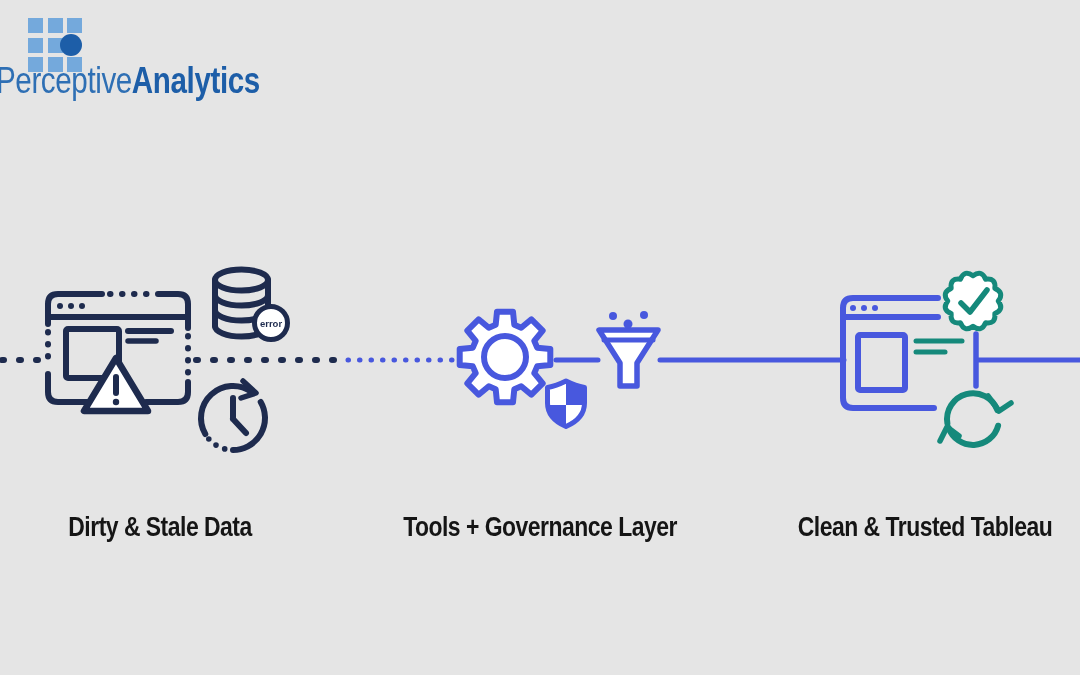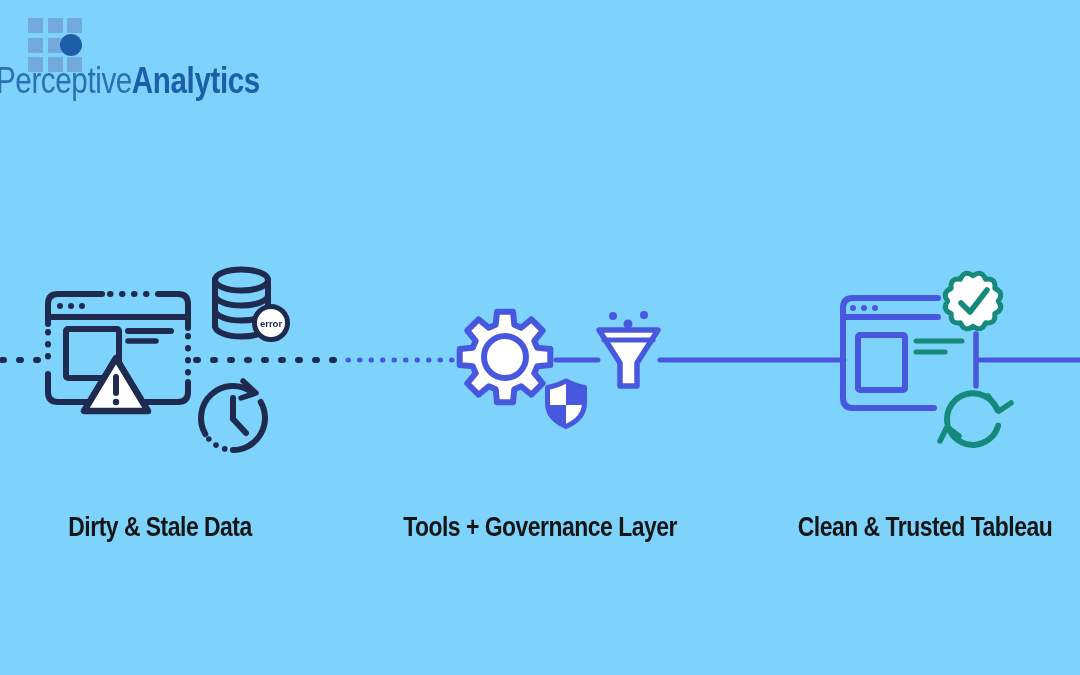--- a/index.html
+++ b/index.html
@@ -1,16 +1,16 @@
 <!DOCTYPE html>
 <html><head>
 <meta charset="utf-8">
 <style>
   html,body{margin:0;padding:0;background:#ffffff;}
-  .canvas{position:relative;width:1080px;height:675px;background:#7dd3fc;overflow:hidden;
+  .canvas{position:relative;width:1080px;height:675px;background:#e5e5e5;overflow:hidden;
           font-family:"Liberation Sans",sans-serif;}
   .diagram{position:absolute;left:0;top:0;width:1080px;height:675px;}
   
   .logo-grid{position:absolute;left:0;top:0;}
   .lg-sq{position:absolute;width:15px;height:15px;background:#74a9dc;}
   .lg-dot{position:absolute;width:22px;height:22px;border-radius:50%;background:#1d5ea8;}
   .logo-text{position:absolute;left:-4px;top:61px;font-size:37px;line-height:40px;
              letter-spacing:-0.5px;transform:scaleX(.80);transform-origin:0 0;white-space:nowrap;}
   .lt-reg{color:#2e6fb4;font-weight:400;}
   .lt-bold{color:#1d5ea8;font-weight:700;}

